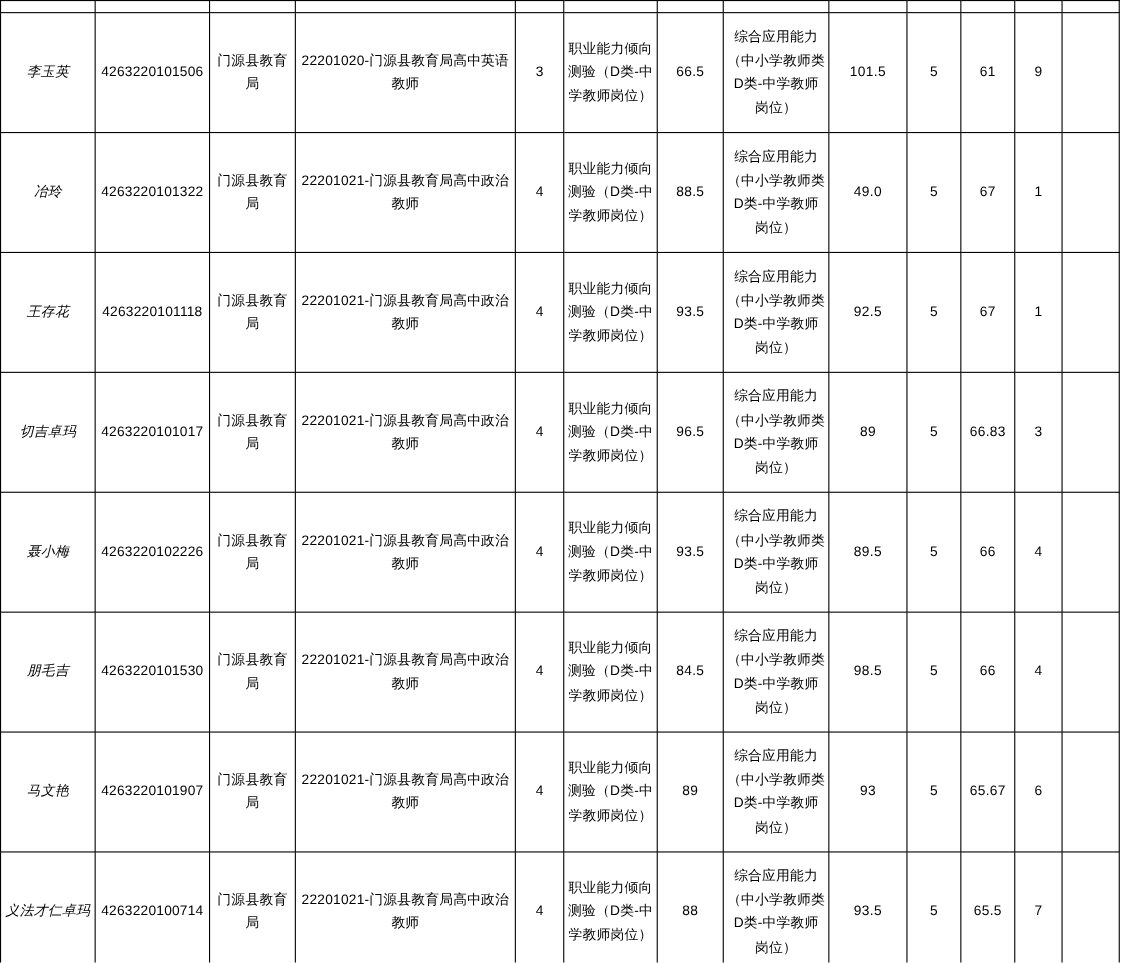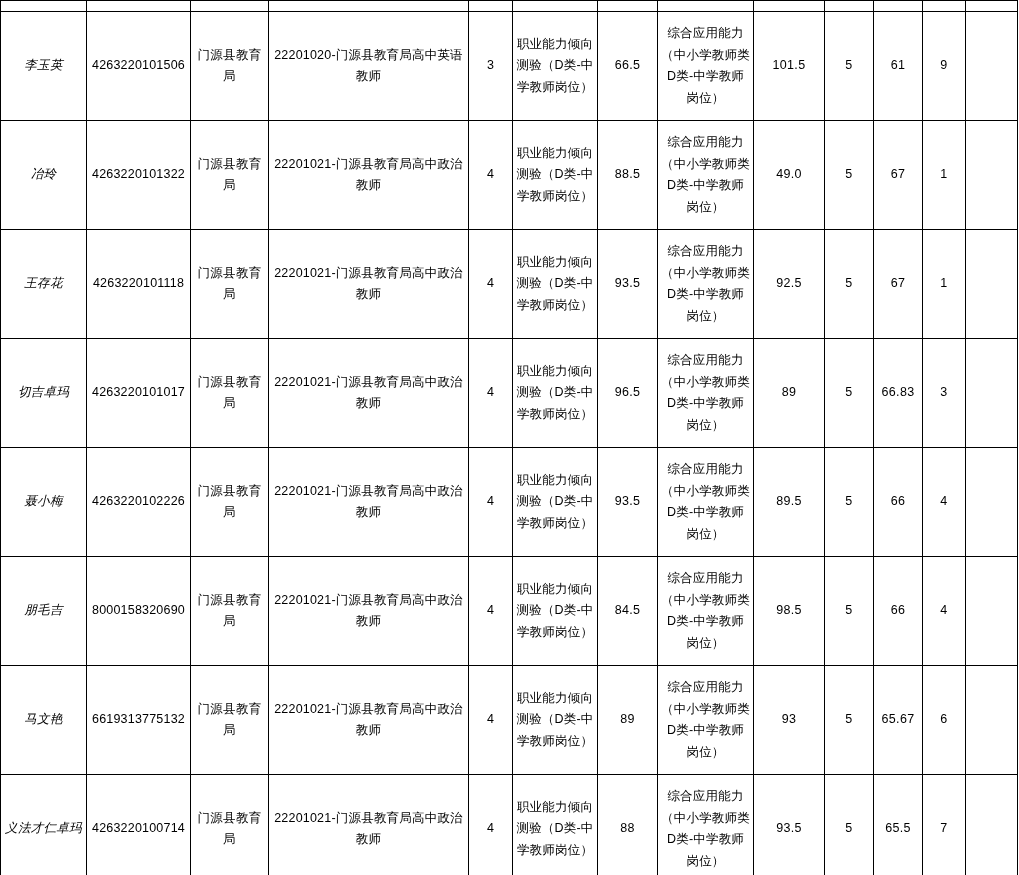--- a/index.html
+++ b/index.html
@@ -178,36 +178,36 @@
           <td class="c-score">93.5</td>
           <td class="c-subject">综合应用能力（中小学教师类D类-中学教师岗位）</td>
           <td class="c-score">89.5</td>
           <td class="c-score">5</td>
           <td class="c-score">66</td>
           <td class="c-score">4</td>
           <td class="c-blank"></td>
         </tr>
         <tr class="data-row">
           <td class="c-name">朋毛吉</td>
-          <td class="c-id">8000158320690</td>
+          <td class="c-id">4263220101530</td>
           <td class="c-unit">门源县教育局</td>
           <td class="c-post">22201021-门源县教育局高中政治教师</td>
           <td class="c-num">4</td>
           <td class="c-subject">职业能力倾向测验（D类-中学教师岗位）</td>
           <td class="c-score">84.5</td>
           <td class="c-subject">综合应用能力（中小学教师类D类-中学教师岗位）</td>
           <td class="c-score">98.5</td>
           <td class="c-score">5</td>
           <td class="c-score">66</td>
           <td class="c-score">4</td>
           <td class="c-blank"></td>
         </tr>
         <tr class="data-row">
           <td class="c-name">马文艳</td>
-          <td class="c-id">6619313775132</td>
+          <td class="c-id">4263220101907</td>
           <td class="c-unit">门源县教育局</td>
           <td class="c-post">22201021-门源县教育局高中政治教师</td>
           <td class="c-num">4</td>
           <td class="c-subject">职业能力倾向测验（D类-中学教师岗位）</td>
           <td class="c-score">89</td>
           <td class="c-subject">综合应用能力（中小学教师类D类-中学教师岗位）</td>
           <td class="c-score">93</td>
           <td class="c-score">5</td>
           <td class="c-score">65.67</td>
           <td class="c-score">6</td>

